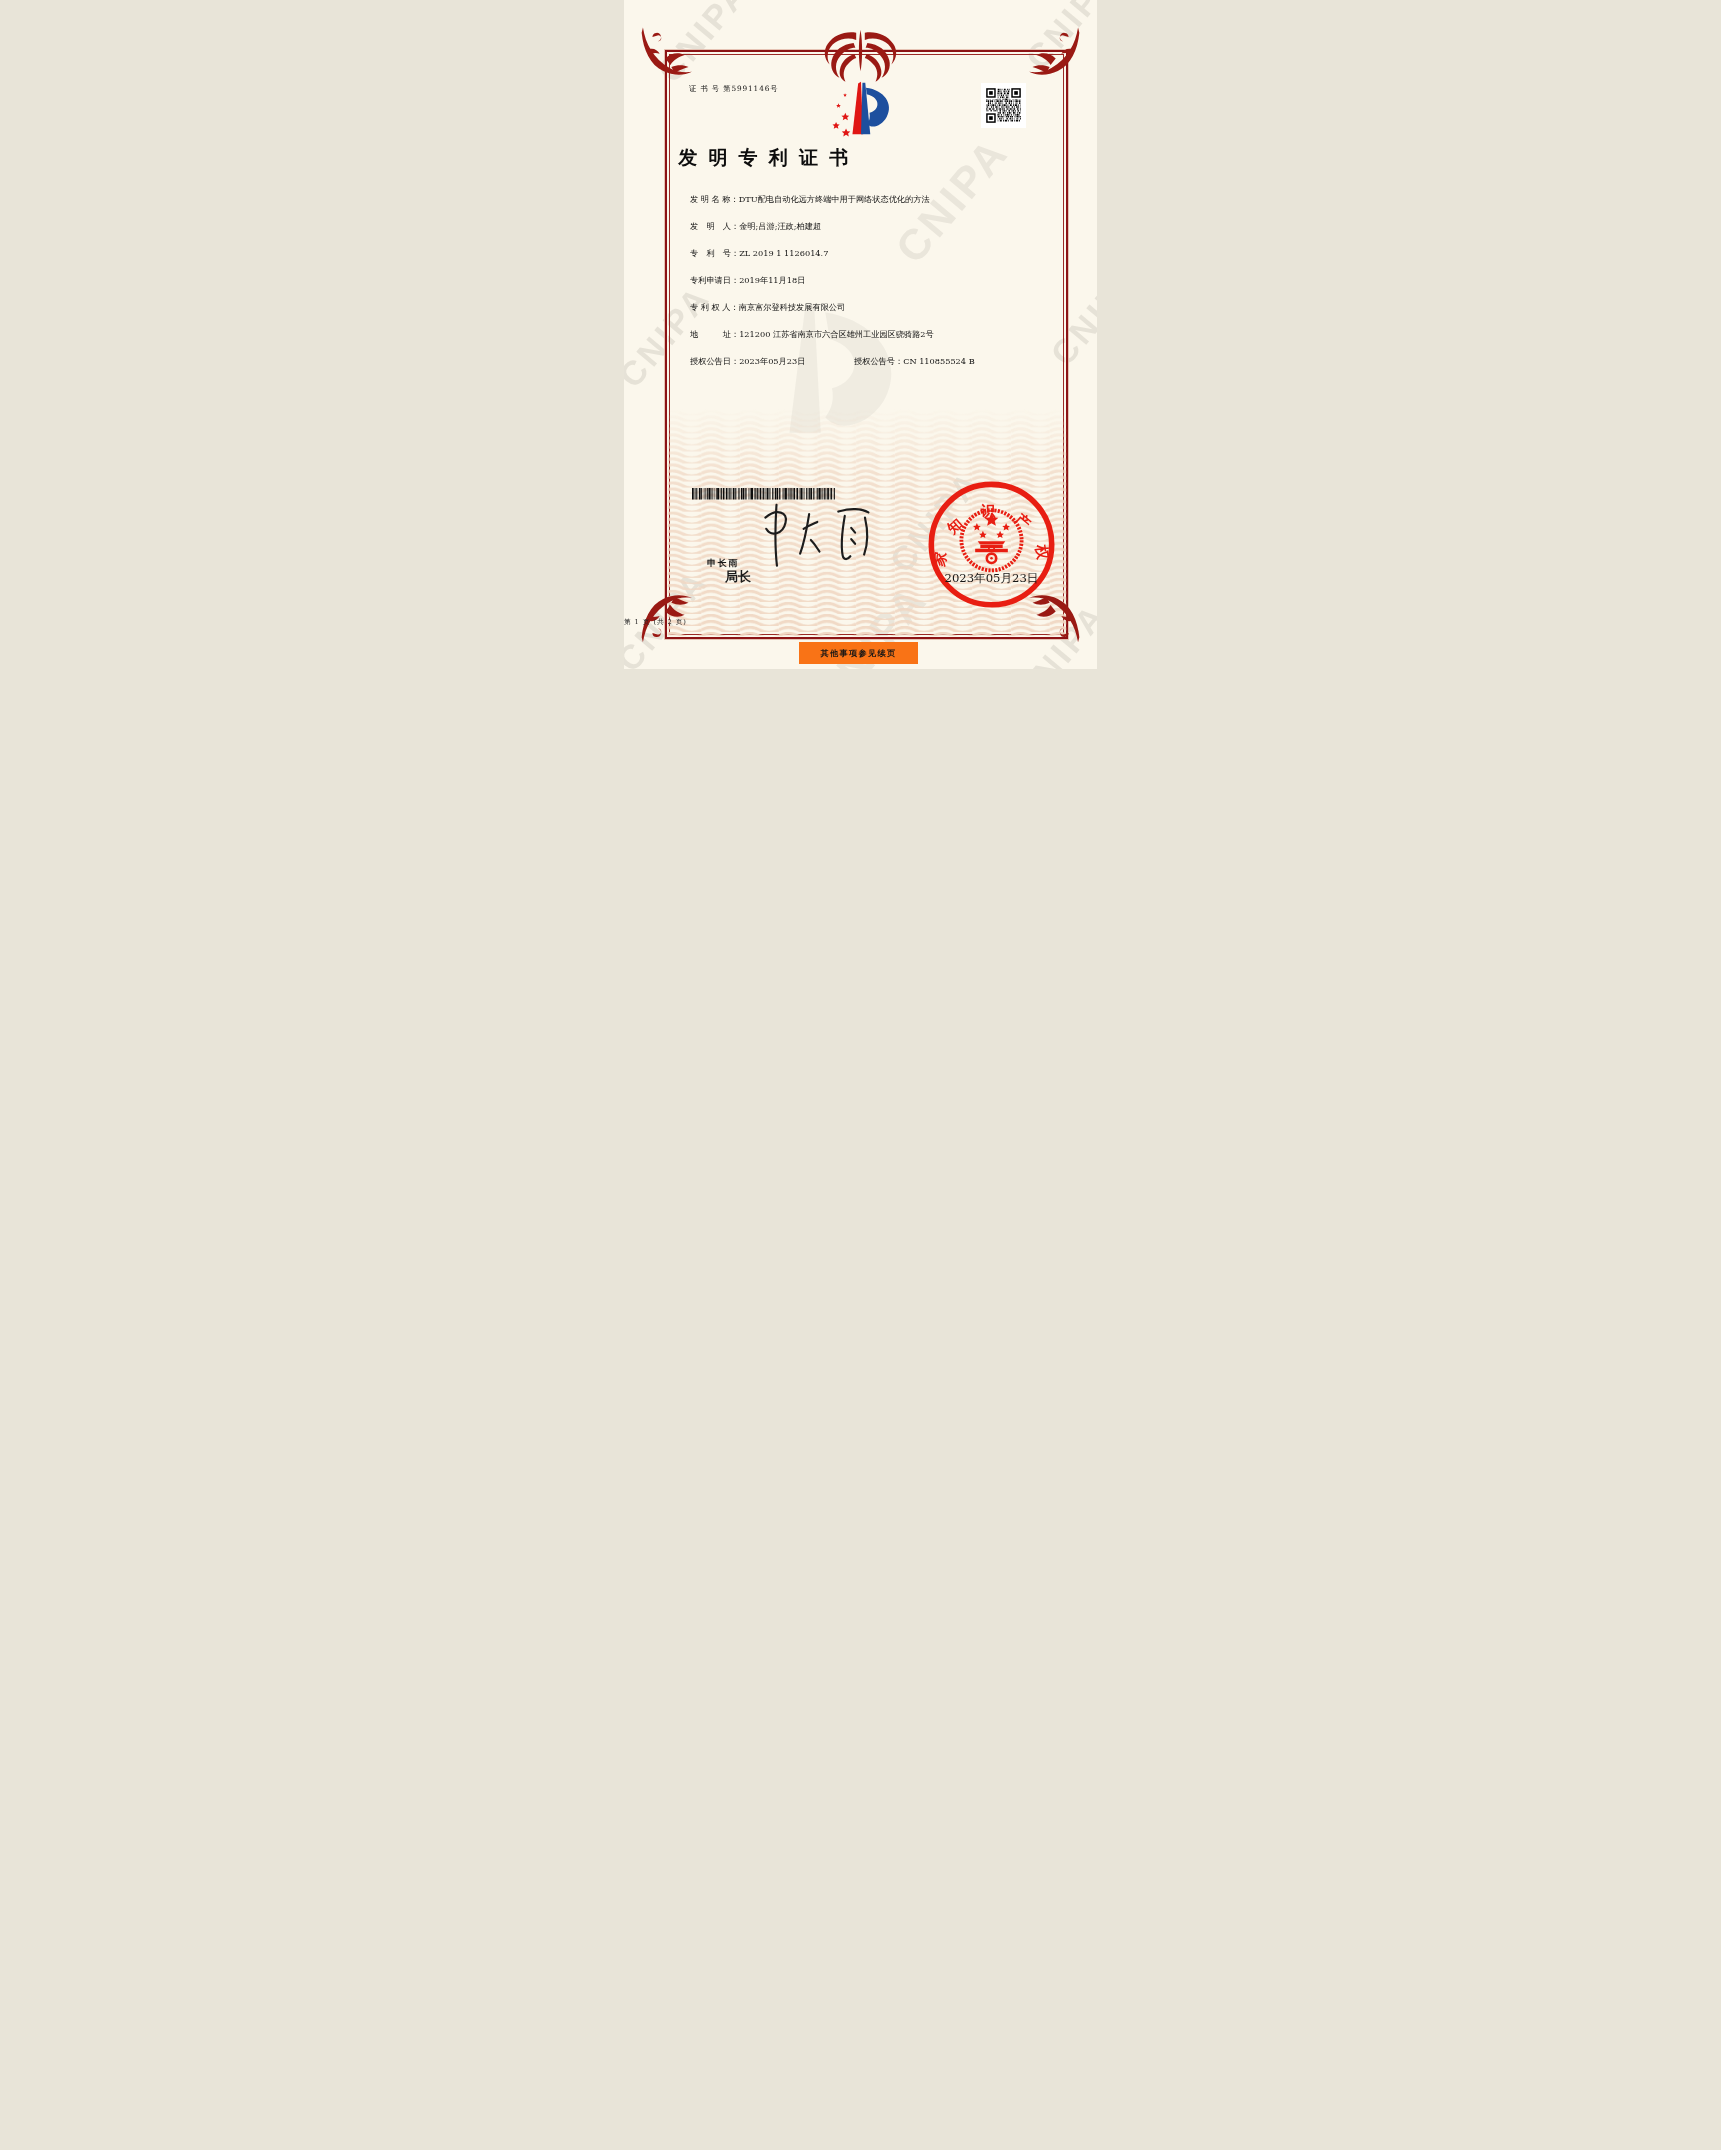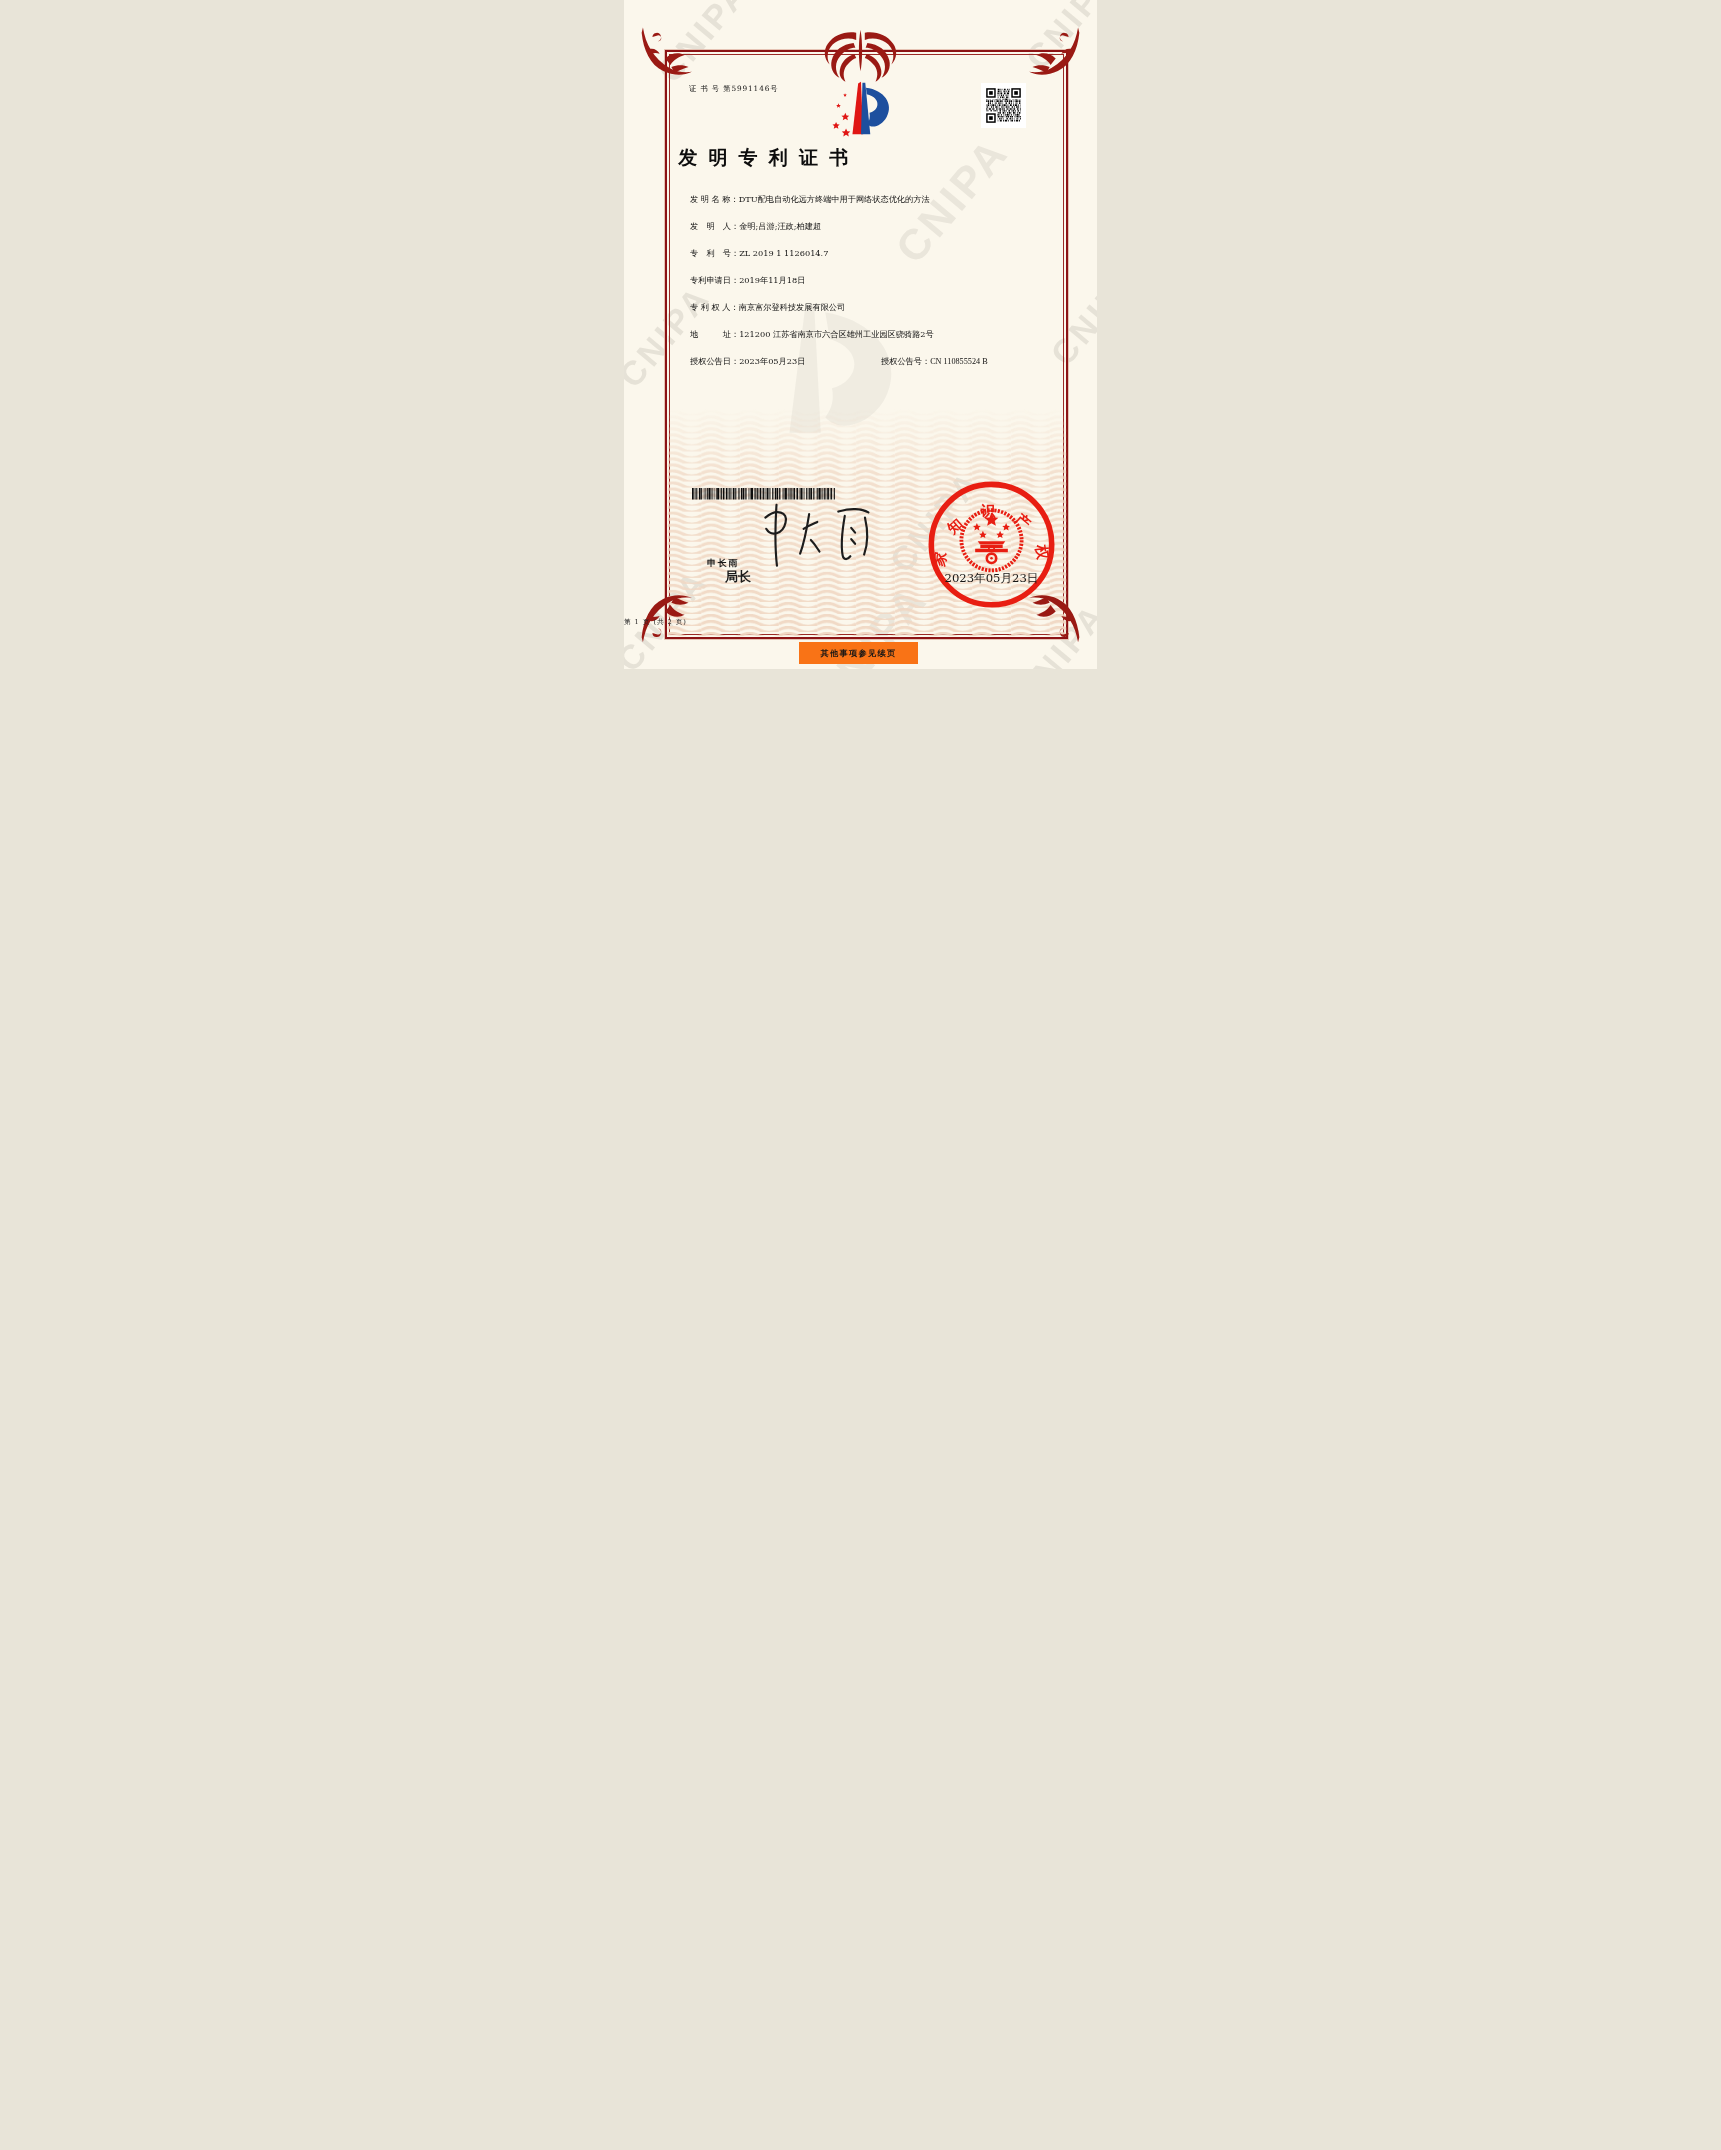--- a/index.html
+++ b/index.html
@@ -31,21 +31,21 @@
   .title{
     position:absolute; left:43px; right:31px; top:145px; 
     font-size:19px; font-weight:bold; letter-spacing:11.2px; text-indent:11.2px; color:#0d0d0d;
   }
   
   .fields{position:absolute; left:66px; top:194px; width:349px; font-size:8.2px;}
   .frow{margin-bottom:16px; white-space:nowrap;}
   .flabel{display:inline-block; color:#111;}
   .fvalue{color:#111;}
   .frow.cols{position:relative;margin-top:10px;}
-  .col2{position:absolute; left:191px; top:0;font-family:Liberation Serif, serif;}
+  .col2{position:absolute; left:164px; top:0;}
   
   .bodytext{
     position:absolute; left:65px; top:386px; width:348px;
     font-size:8px; line-height:2.36; text-align:justify; color:#151515;
   }
   .bodytext p{margin:0; text-indent:2em;}
   
   .barcode{position:absolute; left:68px; top:488px; width:143px; height:11.6px;}
   .director-label{position:absolute; left:67px; top:568px; font-family:"Liberation Sans",sans-serif; font-weight:bold; font-size:13px;margin-left:34px;}
   .director-name{position:absolute; left:67px; top:557px; font-family:"Liberation Sans",sans-serif; font-weight:bold; font-size:9px; letter-spacing:1.7px;margin-left:16px;}

